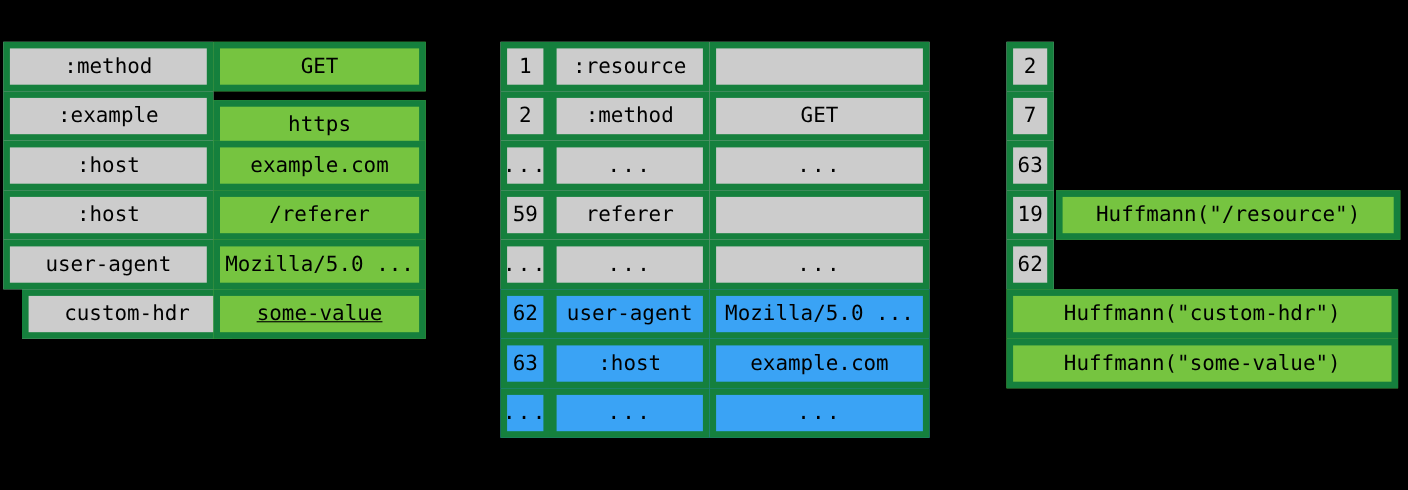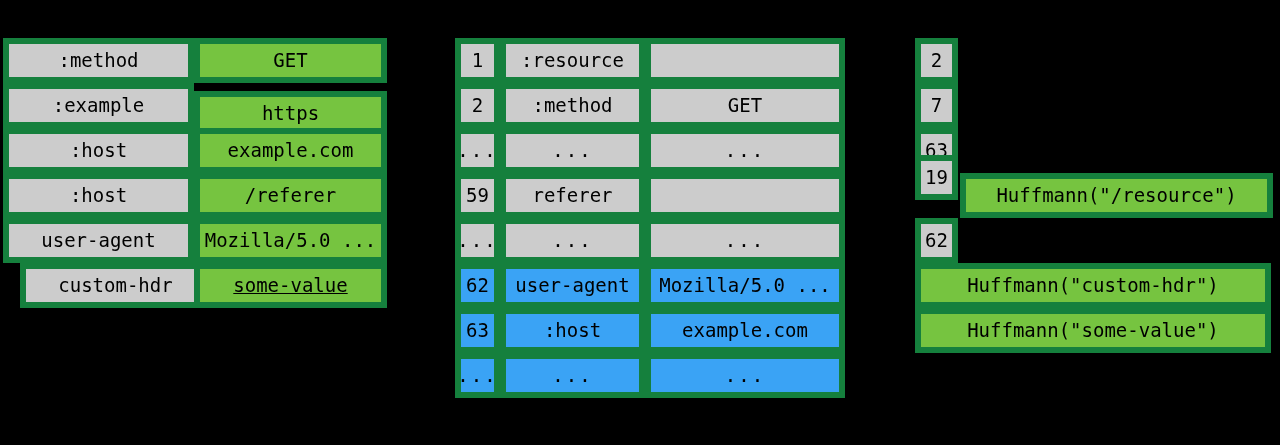--- a/index.html
+++ b/index.html
@@ -99,21 +99,21 @@
     <div class="cell blue dots" style="left:455px; top:353px; width:45px;  height:45px;">...</div>
     <div class="cell blue dots" style="left:500px; top:353px; width:145px; height:45px;">...</div>
     <div class="cell blue dots" style="left:645px; top:353px; width:200px; height:45px;">...</div>
   </div>
 
   <div>
     <div class="cell gray" style="left:915px; top:38px;  width:43px; height:45px;">2</div>
     <div class="cell gray" style="left:915px; top:83px;  width:43px; height:45px;">7</div>
     <div class="cell gray" style="left:915px; top:128px; width:43px; height:45px;">63</div>
 
-    <div class="cell gray" style="left:915px; top:155px; width:43px;  height:45px;">19</div>
+    <div class="cell gray" style="left:915px; top:173px; width:43px;  height:45px;">19</div>
     <div class="cell green" style="left:960px; top:173px; width:313px; height:45px;">Huffmann("/resource")</div>
 
     <div class="cell gray" style="left:915px; top:218px; width:43px; height:45px;">62</div>
 
     <div class="cell green" style="left:915px; top:263px; width:356px; height:45px;">Huffmann("custom-hdr")</div>
     <div class="cell green" style="left:915px; top:308px; width:356px; height:45px;">Huffmann("some-value")</div>
   </div>
 
 </div>
 

